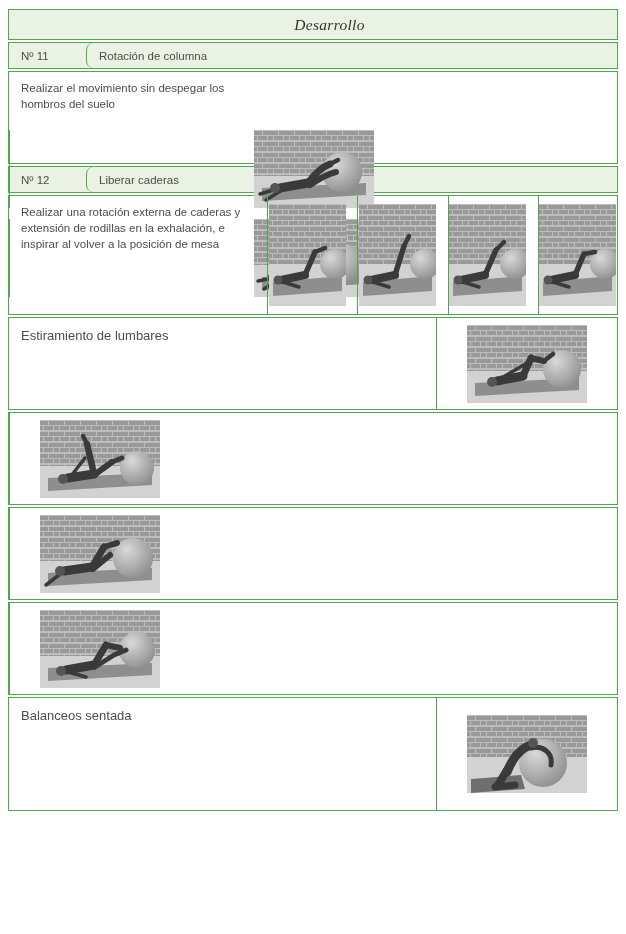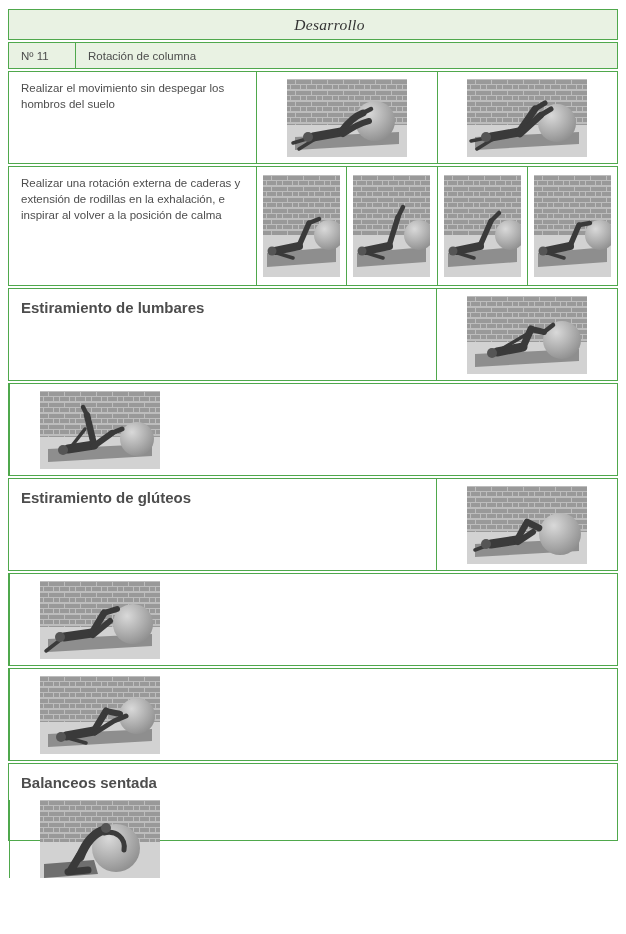--- a/index.html
+++ b/index.html
@@ -11,21 +11,21 @@
   *{box-sizing:border-box;margin:0;padding:0;}
   html,body{width:626px;height:934px;background:#ffffff;overflow:hidden;}
   body{font-family:"Liberation Sans",sans-serif;}
   .sheet{margin:9px 8px;width:610px;}
   .row{
     border:1.5px solid var(--border-green);
     display:flex;
     background:#fff;
     align-items:stretch;
   }
-  .row + .row{margin-top:2px;}
+  .row + .row{margin-top:2px;gap:11px;}
   .row--section{
     background:var(--header-bg);
     height:31px;
     align-items:center;
     justify-content:center;
     padding-left:33px;
   }
   .section-title{
     font-family:"Liberation Serif","DejaVu Serif",serif;
     font-style:italic;
@@ -42,41 +42,41 @@
     font-size:11.5px;
     color:var(--text-gray);
   }
   .cell--exname{
     flex:1;
     align-items:center;
     border-left:1.5px solid var(--border-green);
     padding-left:12px;
     font-size:11.5px;
     color:var(--text-gray);
-  }
-  .row--detail1{height:93px;}
+    border-radius:7px;
+  }
+  .row--detail1{height:93px;flex-direction:column;}
   .row--detail2{height:120px;}
   .row--calm{height:93px;}
-  .row--calm-last{height:78px;flex-direction:column;}
+  .row--calm-last{height:114px;}
   .cell--desc{
     width:247px;
     padding:9px 14px 6px 12px;
     font-size:11.5px;
     line-height:1.38;
     color:var(--text-gray);
     display:block;
   }
   .cell--desc-wide{
     flex:1;
     padding:9px 14px 6px 12px;
-    font-size:15px;
+    font-size:13px;
     line-height:1.38;
     color:var(--text-gray);
     display:block;
-    font-weight:bold;
   }
   .cell--photo{
     flex:1;
     border-left:1.5px solid var(--border-green);
     align-items:center;
     justify-content:center;
   }
   .cell--photo-fixed{
     width:181px;
     flex:none;
@@ -146,23 +146,27 @@
             <path d="M52,53 L68,30" stroke="#3a3a3a" stroke-width="7" fill="none" stroke-linecap="round" stroke-linejoin="round"></path>
             <path d="M68,30 L78,24" stroke="#3a3a3a" stroke-width="5" fill="none" stroke-linecap="round" stroke-linejoin="round"></path>
             <path d="M53,55 L74,36" stroke="#3a3a3a" stroke-width="6.5" fill="none" stroke-linecap="round" stroke-linejoin="round"></path>
             <path d="M74,36 L84,30" stroke="#3a3a3a" stroke-width="5" fill="none" stroke-linecap="round" stroke-linejoin="round"></path>
             <circle cx="19" cy="58" r="5" fill="#555"></circle>
           </svg>
         </span>
     </div>
   </div>
 
+  <div class="row row--label">
+    <div class="cell cell--num">Nº 12</div>
+    <div class="cell cell--exname">Liberar caderas</div>
+  </div>
 
   <div class="row row--detail2">
-    <div class="cell cell--desc">Realizar una rotación externa de caderas y extensión de rodillas en la exhalación, e inspirar al volver a la posición de calma</div>
+    <div class="cell cell--desc">Realizar una rotación externa de caderas y extensión de rodillas en la exhalación, e inspirar al volver a la posición de mesa</div>
     <div class="cell cell--photo">
       <span class="photo photo--portrait">
           <svg viewBox="0 0 77 102" width="100%" height="100%" preserveAspectRatio="none">
             <rect width="77" height="60" fill="url(#brickpat)"></rect>
             <rect y="60" width="77" height="42" fill="#d2d2d2"></rect>
             <polygon points="4,78 73,72 73,87 4,92" fill="#8e8e8e"></polygon>
             <circle cx="66" cy="60" r="15" fill="url(#ballgrad)"></circle>
             <path d="M12,76 L36,71" stroke="#3a3a3a" stroke-width="8" fill="none" stroke-linecap="round" stroke-linejoin="round"></path>
             <path d="M14,78 L30,83" stroke="#3a3a3a" stroke-width="3.5" fill="none" stroke-linecap="round" stroke-linejoin="round"></path>
             <path d="M36,71 L46,48" stroke="#3a3a3a" stroke-width="5.5" fill="none" stroke-linecap="round" stroke-linejoin="round"></path>
@@ -252,38 +256,20 @@
             <path d="M47,24 L43,16" stroke="#3a3a3a" stroke-width="4.5" fill="none" stroke-linecap="round" stroke-linejoin="round"></path>
             <path d="M54,55 L72,42" stroke="#3a3a3a" stroke-width="6" fill="none" stroke-linecap="round" stroke-linejoin="round"></path>
             <path d="M72,42 L82,38" stroke="#3a3a3a" stroke-width="5" fill="none" stroke-linecap="round" stroke-linejoin="round"></path>
             <path d="M31,56 L45,38" stroke="#3a3a3a" stroke-width="3.5" fill="none" stroke-linecap="round" stroke-linejoin="round"></path>
             <circle cx="23" cy="59" r="5" fill="#555"></circle>
           </svg>
         </span>
     </div>
   </div>
 
-  <div class="row row--calm">
-    <div class="cell cell--desc-wide">Estiramiento de glúteos</div>
-    <div class="cell cell--photo cell--photo-fixed">
-      <span class="photo photo--landscape">
-          <svg viewBox="0 0 120 78" width="100%" height="100%" preserveAspectRatio="none">
-            <rect width="120" height="46" fill="url(#brickpat)"></rect>
-            <rect y="46" width="120" height="32" fill="#d2d2d2"></rect>
-            <polygon points="8,58 112,53 112,65 8,71" fill="#8e8e8e"></polygon>
-            <circle cx="93" cy="48" r="21" fill="url(#ballgrad)"></circle>
-            <path d="M8,64 L24,58" stroke="#3a3a3a" stroke-width="3.5" fill="none" stroke-linecap="round" stroke-linejoin="round"></path>
-            <path d="M24,58 L50,54" stroke="#3a3a3a" stroke-width="9" fill="none" stroke-linecap="round" stroke-linejoin="round"></path>
-            <path d="M50,54 L60,36 L72,42" stroke="#3a3a3a" stroke-width="6.5" fill="none" stroke-linecap="round" stroke-linejoin="round"></path>
-            <path d="M51,56 L66,46" stroke="#3a3a3a" stroke-width="6" fill="none" stroke-linecap="round" stroke-linejoin="round"></path>
-            <circle cx="19" cy="58" r="5" fill="#555"></circle>
-          </svg>
-        </span>
-    </div>
-  </div>
 
   <div class="row row--calm">
     <div class="cell cell--photo cell--photo-fixed">
       <span class="photo photo--landscape">
           <svg viewBox="0 0 120 78" width="100%" height="100%" preserveAspectRatio="none">
             <rect width="120" height="46" fill="url(#brickpat)"></rect>
             <rect y="46" width="120" height="32" fill="#d2d2d2"></rect>
             <polygon points="8,58 112,53 112,65 8,71" fill="#8e8e8e"></polygon>
             <circle cx="93" cy="43" r="20" fill="url(#ballgrad)"></circle>
             <path d="M6,70 L24,56" stroke="#3a3a3a" stroke-width="3.5" fill="none" stroke-linecap="round" stroke-linejoin="round"></path>

